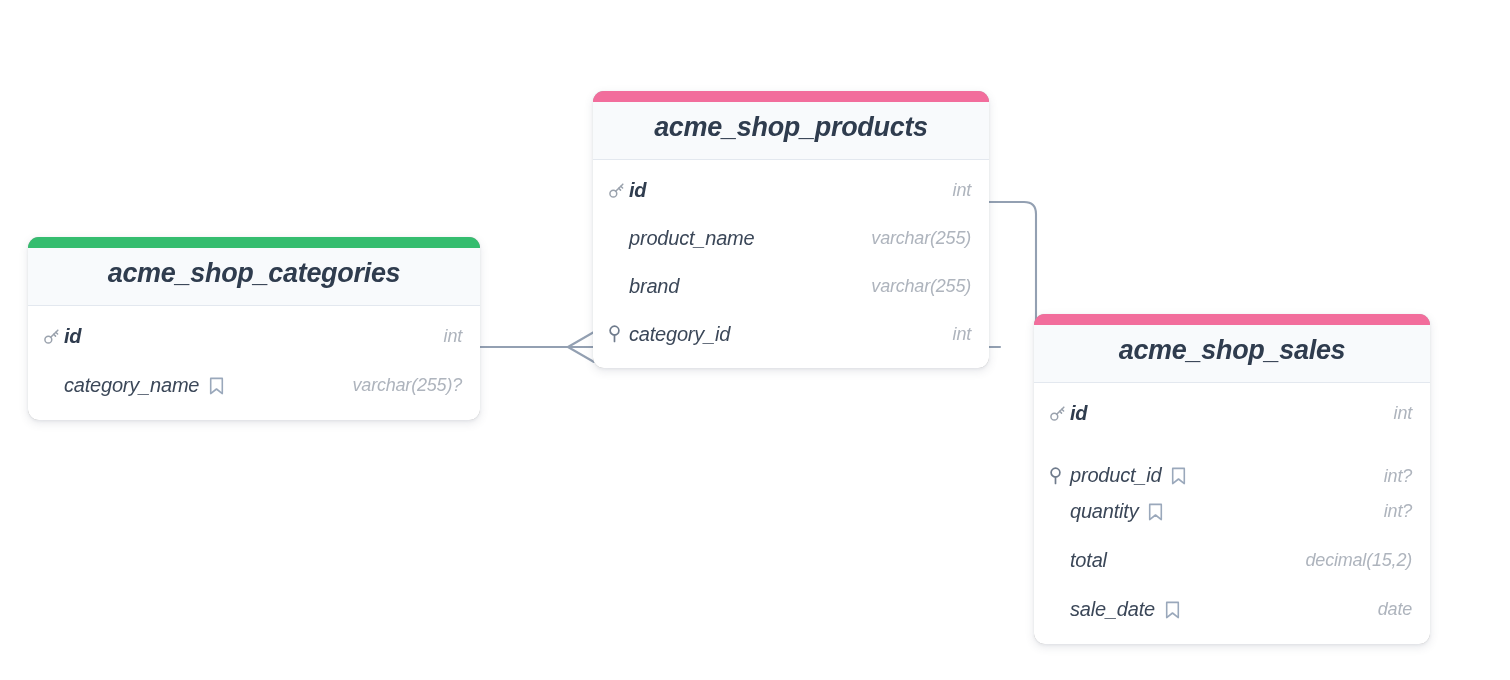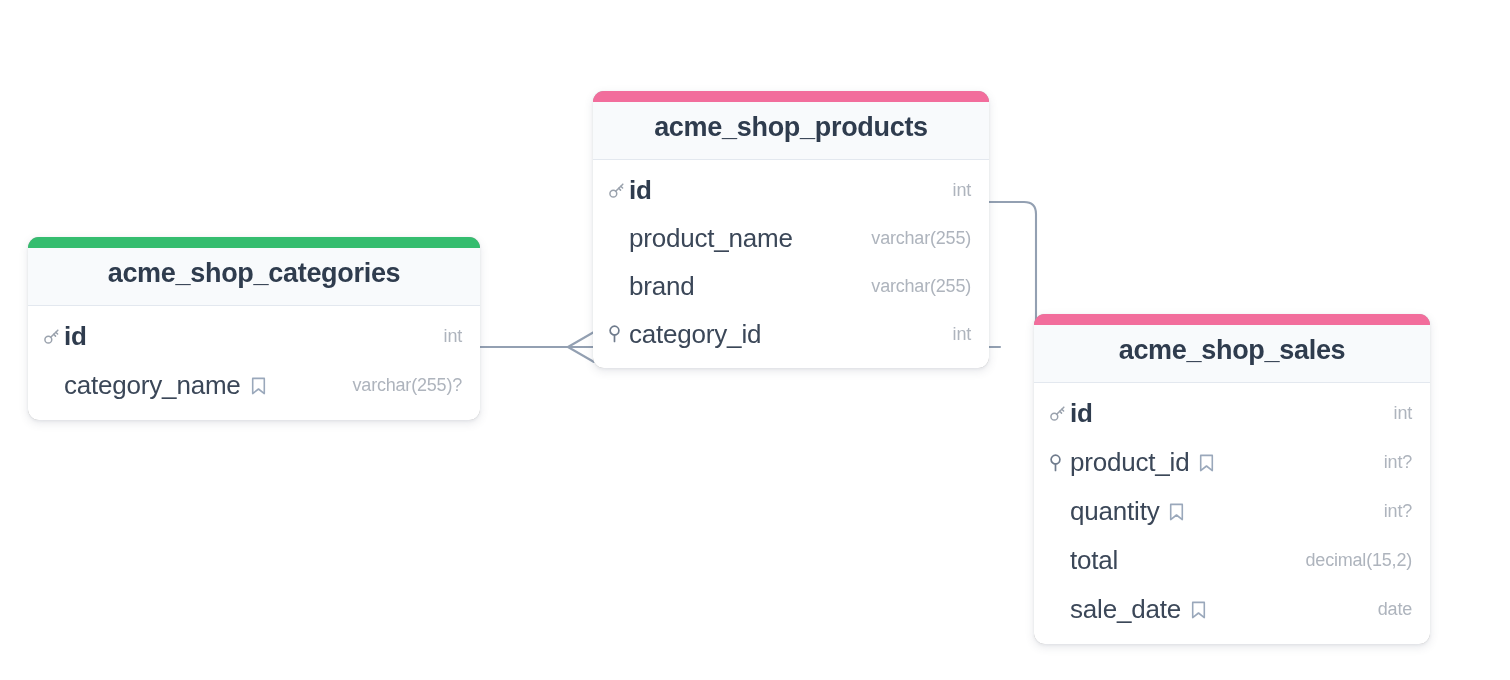--- a/index.html
+++ b/index.html
@@ -25,20 +25,21 @@
     pointer-events: none;
   }
 
   
   .table-card {
     position: absolute;
     border-radius: 11px;
     background: #a3a3a3;
     box-shadow: 0 3px 10px rgba(60, 72, 96, 0.13), 0 1px 3px rgba(60, 72, 96, 0.08);
     overflow: hidden;
+    font-style: italic;
   }
   .accent-bar {
     height: 11px;
     width: 100%;
   }
   .card-header {
     background: #f8fafc;
     border-bottom: 1px solid #e3e8ef;
     text-align: center;
     box-sizing: border-box;
@@ -69,21 +70,21 @@
   }
   .row-spacer { flex: 1 1 auto; }
   .icon-slot {
     width: 22px;
     flex: 0 0 22px;
     display: flex;
     align-items: center;
     justify-content: flex-start;
   }
   .col-name {
-    font-size: 26px;
+    font-size: 20px;
     color: #3b4758;
     white-space: nowrap;
     letter-spacing: -0.2px;
   }
   .col-name.pk {
     font-weight: 700;
     color: #2f3c4e;
   }
   .col-type {
     font-size: 18px;
@@ -239,21 +240,21 @@
               <path d="M17.4 6.6 L19.7 8.9"></path>
               <path d="M14.8 9.2 L17.1 11.5"></path>
             </svg>
           </span>
           <span class="col-name pk">id</span>
         </div>
         <div class="row-spacer"></div>
         <span class="col-type">int</span>
       </div>
 
-      <div class="row" style="height:49px;">
+      <div class="row" style="height:49px;align-items:flex-end;">
         <div class="row-left">
           <span class="icon-slot">
             <svg width="15" height="20" viewBox="0 0 14 20" fill="none" stroke="#6f7b8c" stroke-width="1.7" stroke-linecap="round">
               <circle cx="7" cy="6.6" r="4.4"></circle>
               <path d="M7 11.2 L7 17.4"></path>
             </svg>
           </span>
           <span class="col-name">product_id</span>
           <span class="flag-icon">
             <svg width="17" height="20" viewBox="0 0 16 20" fill="none" stroke="#9aa8bb" stroke-width="1.6" stroke-linejoin="round">

